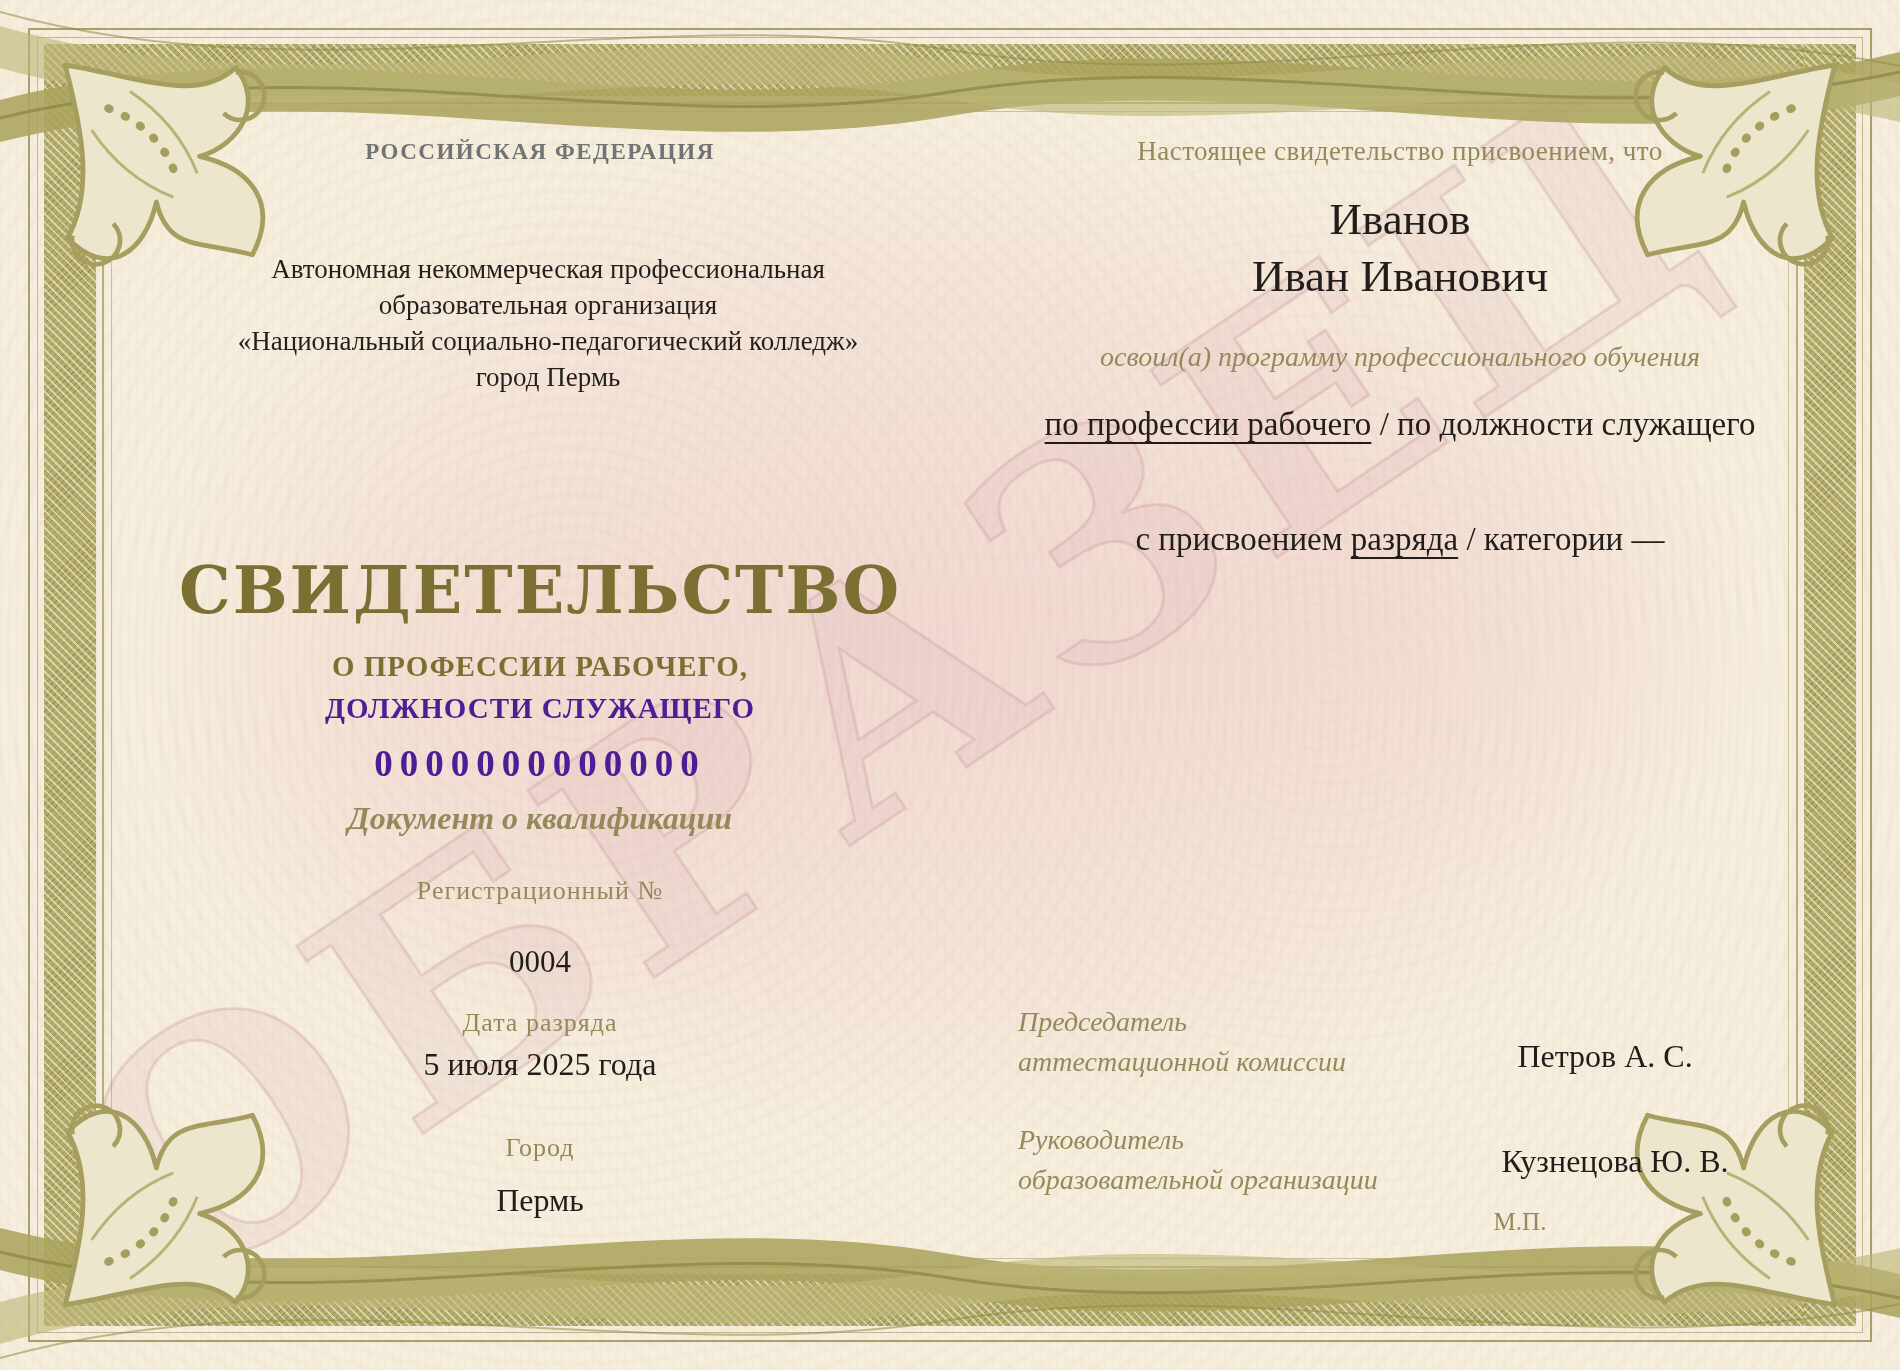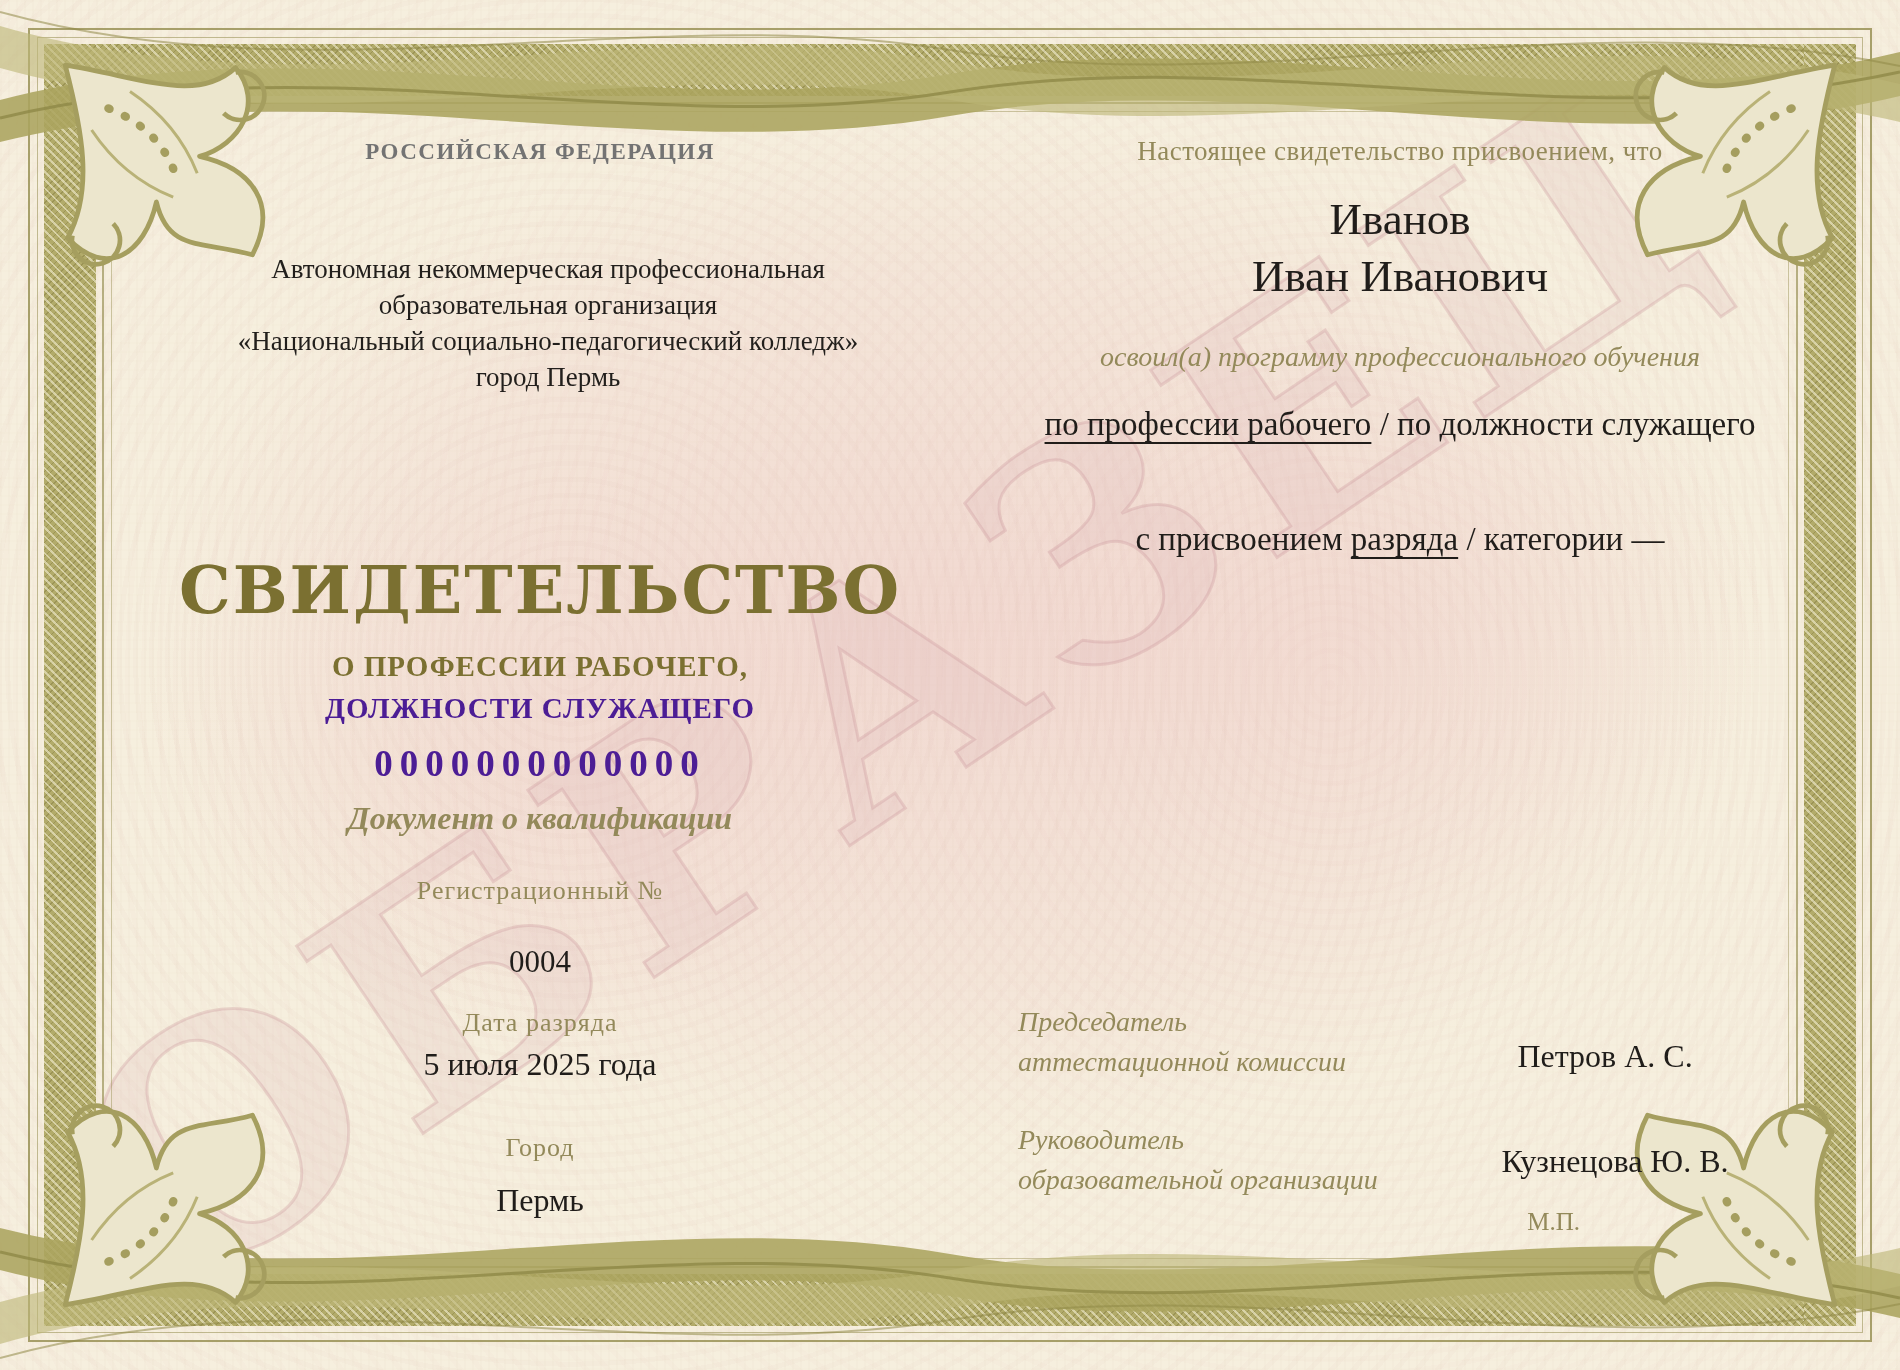--- a/index.html
+++ b/index.html
@@ -92,21 +92,21 @@
   .t-qualification{left:980px;width:840px;top:521px;font-size:33px;color:#201d1a;}
   .t-decision1{left:980px;width:840px;top:627px;font-size:31px;}
   .t-decision2{left:980px;width:840px;top:667px;font-size:31px;}
   .u{text-decoration:underline;text-underline-offset:7px;text-decoration-thickness:2px;}
   .sig-label{position:absolute;left:1018px;width:470px;text-align:left;font-size:28px;line-height:40px;}
   .sig-chairman{top:1002px;}
   .sig-head{top:1120px;}
   .sig-name{position:absolute;width:330px;text-align:center;font-size:32px;color:#201d1a;}
   .sig-name-chairman{left:1440px;top:1038px;}
   .sig-name-head{left:1450px;top:1143px;}
-  .t-seal{left:1460px;width:120px;top:1208px;font-size:25px;text-align:right;}
+  .t-seal{left:1460px;width:120px;top:1208px;font-size:25px;}
 </style>
 </head>
 <body>
 
 <div class="page">
 
   <div class="bg-pink"></div>
   <div class="bg-rings"></div>
   <div class="bg-weave"></div>
 

